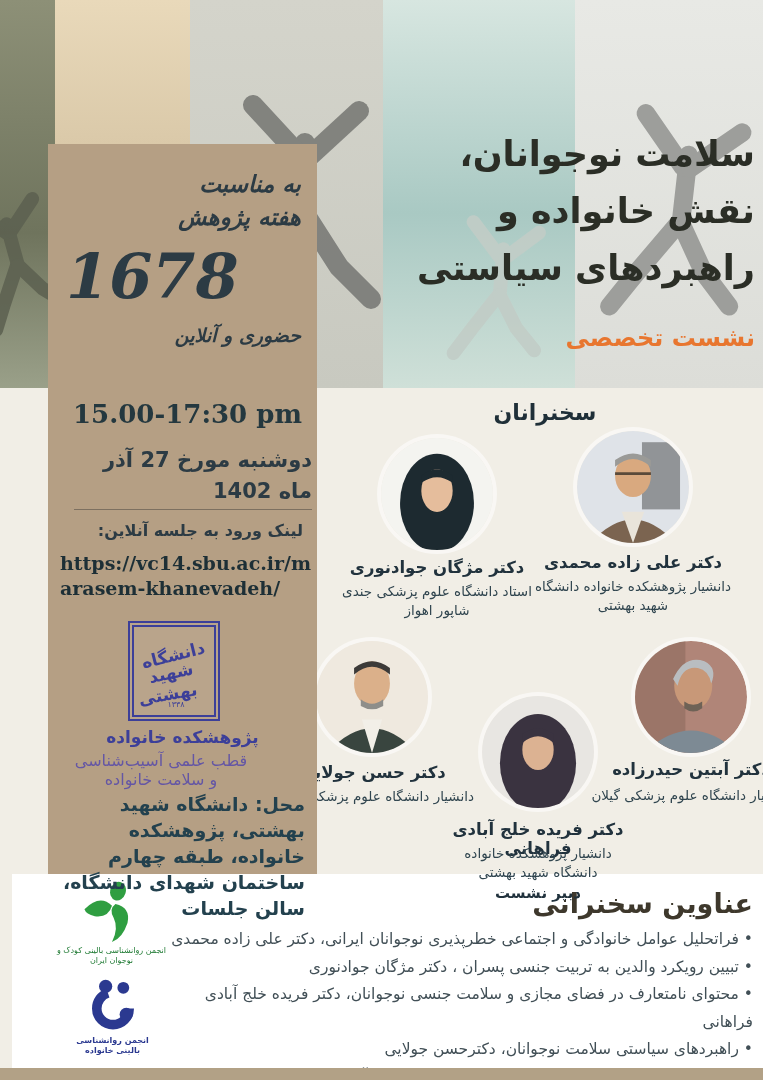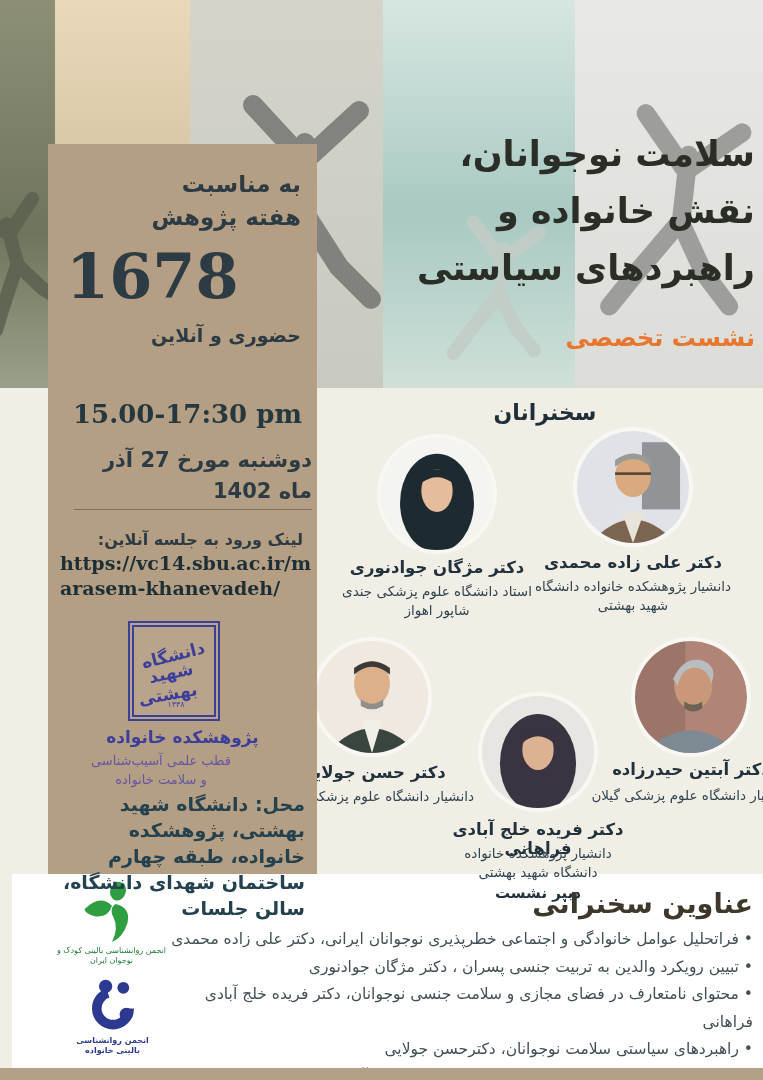--- a/index.html
+++ b/index.html
@@ -14,44 +14,44 @@
   .band4{left:383px;width:192px;background:linear-gradient(180deg,#d7e6e0,#a9c9c3 55%,#cfe0d8);}
   .band5{left:575px;width:188px;background:linear-gradient(180deg,#e8e9e5,#dcddd8);}
   .hero svg{position:absolute;left:0;top:0;}
   
   .title{position:absolute;right:8px;top:126px;width:430px;text-align:right;direction:rtl;
          font-weight:bold;font-size:35px;line-height:57px;color:#2b2e26;z-index:3;}
   .tagline{position:absolute;right:8px;top:324px;width:300px;text-align:right;direction:rtl;
            font-weight:bold;font-size:24px;color:#e8762f;z-index:3;}
   
   .tanbox{position:absolute;left:48px;width:269px;background:#b59f84;z-index:5;}
-  .box1{top:144px;height:252px;}
+  .box1{top:144px;height:252px;font-style:italic;}
   .box2{top:373px;height:501px;}
   .occ-lines{position:absolute;right:16px;top:24px;direction:rtl;text-align:right;
              font-weight:bold;font-size:23px;line-height:33px;color:#2c3b44;}
   .year{position:absolute;left:18px;top:96px;font-family:"DejaVu Serif",serif;
         font-weight:bold;font-size:62px;color:#2c3b44;}
   .mode{position:absolute;right:16px;top:180px;direction:rtl;font-weight:bold;
         font-size:19px;color:#2c3b44;}
   .time{position:absolute;left:25px;top:26px;font-family:"DejaVu Serif",serif;
         font-weight:bold;font-size:26px;color:#24383f;}
   .date{position:absolute;left:24px;top:72px;width:240px;direction:rtl;text-align:right;
         font-weight:bold;font-size:21px;line-height:31px;color:#2c3b44;}
   .divider{position:absolute;left:26px;top:136px;width:238px;height:1px;background:#7d7060;}
   .linklabel{position:absolute;right:14px;top:148px;direction:rtl;font-weight:bold;
-             font-size:16px;color:#2c3b44;margin-top:9px;}
+             font-size:16px;color:#2c3b44;}
   .url{position:absolute;left:12px;top:178px;width:252px;font-family:"DejaVu Serif",serif;
        font-weight:bold;font-size:19px;line-height:25px;color:#1d2f36;word-break:break-all;}
   .sbu-logo{position:absolute;left:80px;top:248px;width:84px;height:92px;
             border:2px solid #3c3f99;padding:2px;background:rgba(255,255,255,0.06);}
   .sbu-inner{width:100%;height:100%;border:2px solid #3c3f99;box-sizing:border-box;position:relative;}
   .inst{position:absolute;left:0;top:354px;width:269px;text-align:center;direction:rtl;
         font-weight:bold;font-size:17px;color:#3c3f99;}
   .inst-sub{position:absolute;left:0;top:378px;width:226px;text-align:center;direction:rtl;
-            font-size:13px;line-height:19px;color:#6456a5;}
+            font-size:16px;line-height:19px;color:#6456a5;}
   .location{position:absolute;right:12px;top:418px;width:248px;direction:rtl;text-align:right;
             font-weight:bold;font-size:19px;line-height:26px;color:#23414e;}
   
   .spk-heading{position:absolute;left:335px;top:400px;width:420px;text-align:center;direction:rtl;
                font-weight:bold;font-size:22px;color:#1f2f38;z-index:2;}
   .avatar{position:absolute;border-radius:50%;overflow:hidden;z-index:2;
           box-shadow:0 0 0 4px rgba(255,255,255,0.55);}
   .avatar svg{display:block;}
   .spk-name{position:absolute;direction:rtl;text-align:center;font-weight:bold;
             font-size:16.5px;color:#21323d;z-index:2;}

